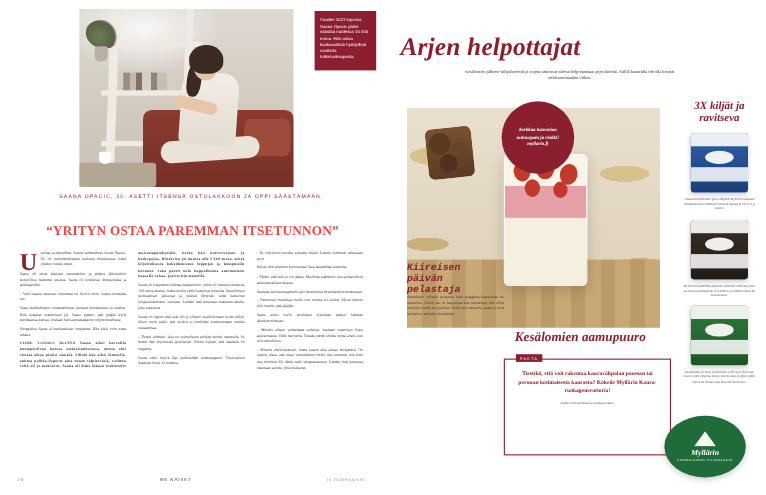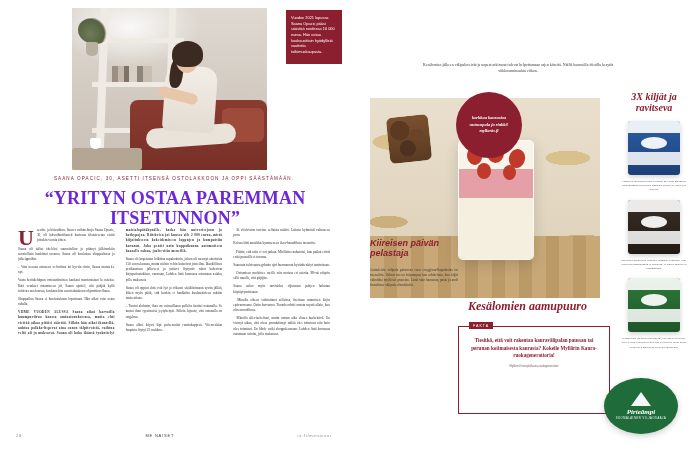--- a/index.html
+++ b/index.html
@@ -74,23 +74,23 @@
     background:#8c1f2f; color:#fff; padding:5px 5px;
     font-family:"Liberation Sans", sans-serif; font-size:3.9px; line-height:1.45;
   }
 
   .kicker {
     position:absolute; left:46px; top:176px; width:256px; text-align:center;
     font-family:"Liberation Sans", sans-serif; font-size:4.6px;
     letter-spacing:1.1px; color:#8c1f2f;
   }
   .headline {
-    position:absolute; left:34px; top:188px; width:282px; text-align:center;
+    position:absolute; left:34px; top:204px; width:282px; text-align:center;
     font-family:"Liberation Serif", serif; font-weight:bold;
-    font-size:18px; line-height:1.12; color:#6d28d9; letter-spacing:.2px;
+    font-size:12px; line-height:1.12; color:#ef4444; letter-spacing:.2px;
   }
 
   .cols {
     position:absolute; left:18px; top:228px; width:312px; height:196px;
     column-count:3; column-gap:11px;
     font-size:3.45px; line-height:1.5; text-align:justify; color:#333;
   }
   .cols p { margin:0 0 3px 0; }
   .cols p.lead { text-indent:0; }
   .cols .dropcap {
@@ -163,21 +163,21 @@
     position:absolute; left:108px; top:92px; width:66px; height:66px;
     border-radius:50%; background:#8c1f2f; color:#fff;
     display:flex; align-items:center; justify-content:center; text-align:center;
     font-family:"Liberation Serif", serif; font-style:italic; font-weight:bold;
     font-size:4.4px; line-height:1.45; padding:8px;
     z-index:5;
   }
 
   .r-sub1 {
     position:absolute; left:22px; top:238px; width:86px;
-    font-family:Liberation Sans, sans-serif; font-weight:bold; font-style:italic;
+    font-family:Liberation Mono, monospace; font-weight:bold; font-style:italic;
     font-size:9px; color:#8c1f2f; line-height:1.12;
   }
   .r-sub1-text {
     position:absolute; left:22px; top:268px; width:88px;
     font-size:3.4px; line-height:1.5; text-align:justify; color:#3a3a3a;
   }
 
   .r-sub2 {
     position:absolute; left:120px; top:300px; width:130px;
     font-family:"Liberation Serif", serif; font-weight:bold; font-style:italic;
@@ -291,20 +291,21 @@
 
     <div class="left-footer">
       <span>28</span>
       <span class="pg">ME NAISET</span>
       <span>is.fi/menaiset</span>
     </div>
   </div>
 
   <div class="right-page">
 
+    <div class="r-title">Arjen helpottajat</div>
     <div class="r-intro">Kesälomien jälkeen välipalaveivät ja nopeat arkiruoat tulevat helpottamaan arjen kiireitä. Näillä kaurasilla ideoilla kesytät viikkoarminankin viikon.</div>
 
     <div class="r-photo">
       <div class="oats"></div>
       <div class="wood"></div>
       <div class="granola"></div>
       <div class="jar">
         <div class="layer-y"></div>
         <div class="layer-p"></div>
         <div class="layer-t"></div>
@@ -355,21 +356,21 @@
           <div class="cap"></div>
           <div class="logo"></div>
           <div class="band"></div>
         </div>
         <div class="caption">Kaurakioski on arjen ruokarutiini, jolla myös helvessä. Kietele siitä välipalaa Kaura aineita siitaa ja jäljin päälle leikua tai kanssa sekä kuoretta ohennekoa.</div>
       </div>
     </div>
 
     <div class="myllarin-logo">
       <div class="mark"></div>
-      <div class="name">Pirteämpi</div>
+      <div class="name">Myllärin</div>
       <div class="tag">SUOMALAINEN VILJAOSAAJA</div>
     </div>
   </div>
 
   <div style="position:absolute; left:370px; top:318px; width:0; height:0; overflow:hidden;">
     
   </div>
 </div>
 
 </body></html>

